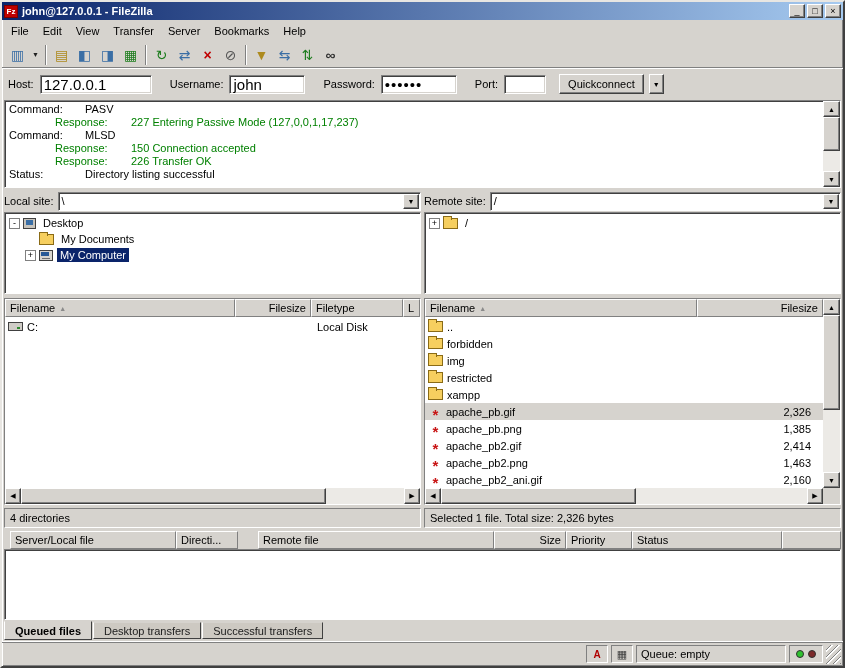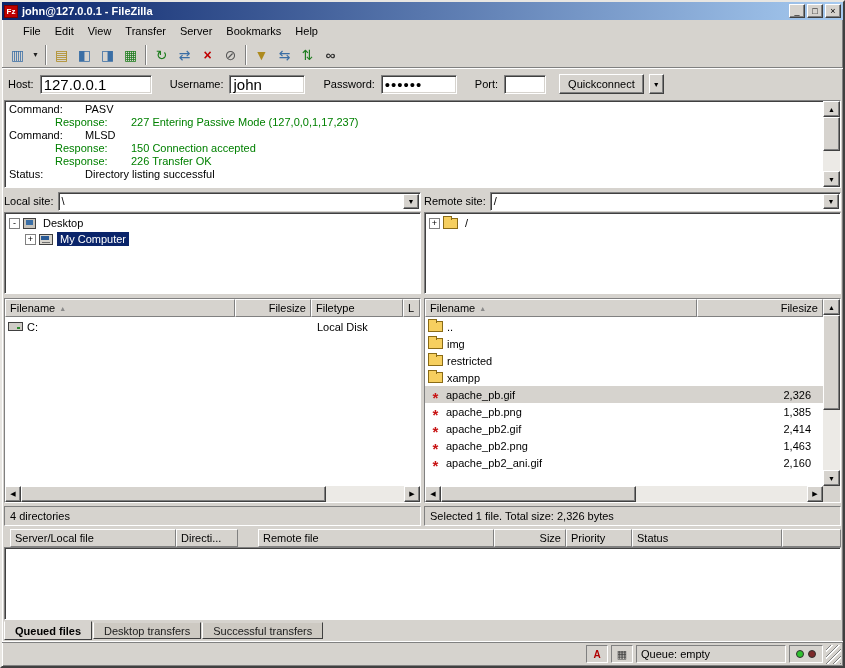--- a/index.html
+++ b/index.html
@@ -15,21 +15,21 @@
   
   .titlebar { height: 18px; flex: 0 0 18px; background: linear-gradient(to right, #0a246a, #a6caf0);
     display: flex; align-items: center; padding: 0 2px; }
   .app-icon { width: 14px; height: 13px; background: #bf0000; color: #fff; font-size: 8px; font-weight: bold;
     display: inline-flex; align-items: center; justify-content: center; border: 1px solid #7a0000; }
   .title-text { color: #fff; font-weight: bold; margin-left: 4px; flex: 1; white-space: nowrap; }
   .tb-btns { display: flex; gap: 2px; }
   .tbtn { width: 16px; height: 14px; font-size: 9px; line-height: 10px; padding: 0;
     background: #d6d3ce; border: 1px solid; border-color: #fff #404040 #404040 #fff; box-shadow: inset -1px -1px 0 #808080; cursor: default; }
   
-  .menubar { height: 21px; flex: 0 0 21px; display: flex; align-items: center; padding-left: 14px; }
+  .menubar { height: 21px; flex: 0 0 21px; display: flex; align-items: center; padding-left: 2px; }
   .menu-item { padding: 3px 7px; }
   
   .toolbar { height: 28px; flex: 0 0 28px; display: flex; align-items: center; padding-left: 4px; border-bottom: 1px solid #fff; box-shadow: 0 -1px 0 #808080 inset; }
   .tool { width: 23px; height: 23px; background: #d6d3ce; border: 1px solid transparent; display: inline-flex; align-items: center; justify-content: center; padding: 0; }
   .tool.drop { width: 13px; }
   .tg { font-size: 14px; line-height: 14px; }
   .tg.small { font-size: 7px; color: #202020; }
   .c-blue { color: #3a6ea5; } .c-gold { color: #ad8a1e; } .c-green { color: #1e7d1e; }
   .c-red { color: #c00000; font-weight: bold; } .c-gray { color: #555; } .c-dark { color: #303030; font-weight: bold; }
   .tsep { width: 2px; height: 20px; margin: 0 3px; border-left: 1px solid #808080; border-right: 1px solid #fff; }
@@ -288,20 +288,26 @@
         </div>
       </div>
       <div class="treebox">
         <div class="trow">
           <span class="exp">-</span>
           <span class="ic-desktop"></span>
           <span class="tlabel">Desktop</span>
         </div>
         <div class="trow">
           <span class="indent"></span>
+            <span class="noexp"></span>
+          <span class="ic-folder"></span>
+          <span class="tlabel">My Documents</span>
+        </div>
+        <div class="trow">
+          <span class="indent"></span>
           <span class="exp">+</span>
           <span class="ic-computer"></span>
           <span class="tlabel sel">My Computer</span>
         </div>
       </div>
       <div class="listctl">
         <div class="lheader">
           <span class="hc w-name">
               <span>Filename</span>
               <span class="sort">▲</span>
@@ -363,20 +369,25 @@
                   <span class="sort">▲</span>
                 </span>
               <span class="hc rw-size right">
                   <span>Filesize</span>
                 </span>
             </div>
             <div class="lbody">
               <div class="lrow">
                   <span class="ic-folder"></span>
                   <span class="rc-name">..</span>
+                  <span class="rc-size"></span>
+                </div>
+              <div class="lrow">
+                  <span class="ic-folder"></span>
+                  <span class="rc-name">forbidden</span>
                   <span class="rc-size"></span>
                 </div>
               <div class="lrow">
                   <span class="ic-folder"></span>
                   <span class="rc-name">img</span>
                   <span class="rc-size"></span>
                 </div>
               <div class="lrow">
                   <span class="ic-folder"></span>
                   <span class="rc-name">restricted</span>

